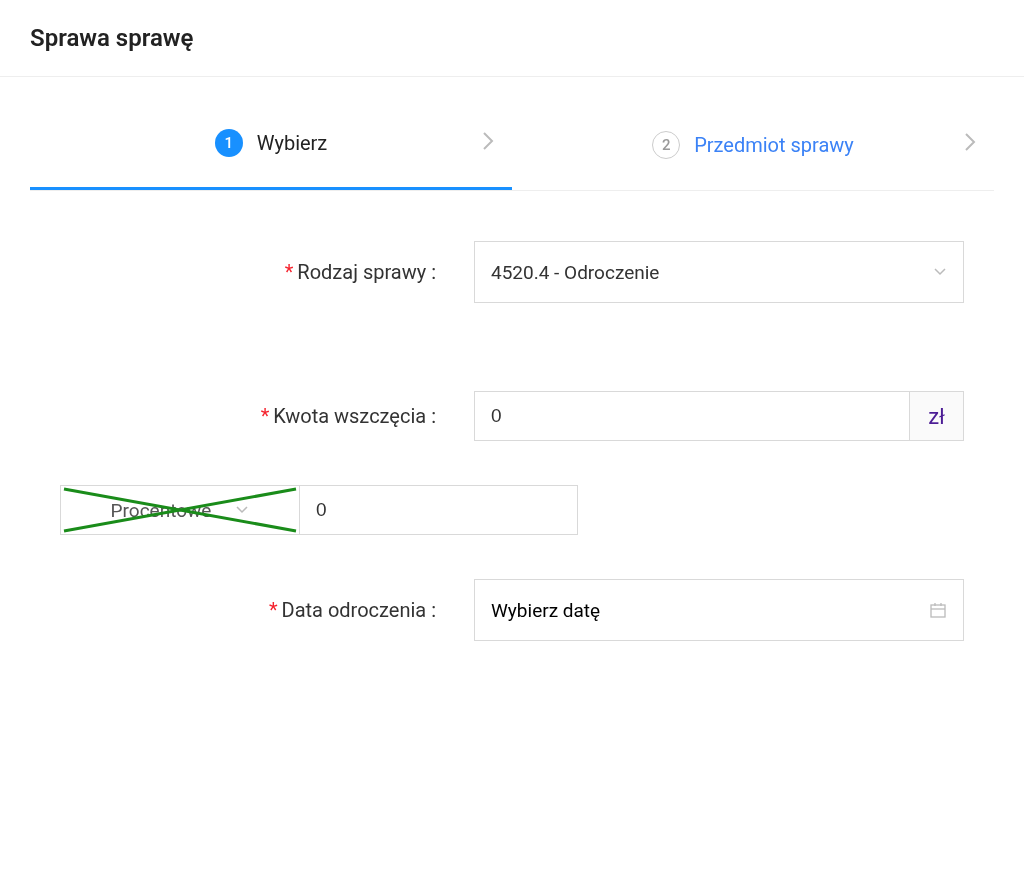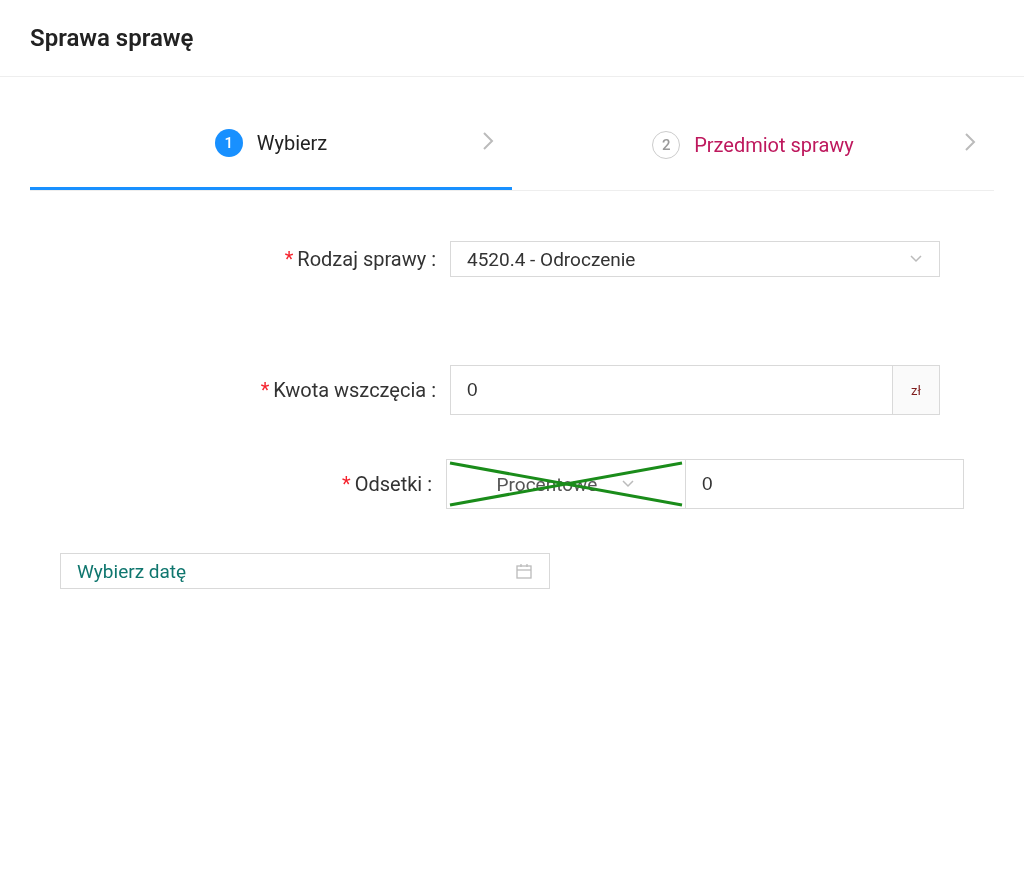--- a/index.html
+++ b/index.html
@@ -41,72 +41,73 @@
       display: flex;
       align-items: center;
       justify-content: center;
       font-size: 15px;
       font-weight: 500;
     }
     .step.active .step-number { background: #1890ff; color: #fff; }
     .step.inactive .step-number { background: #fff; border: 1px solid #ccc; color: #999; }
     .step-label { font-size: 20px; }
     .step.active .step-label { color: #222; }
-    .step.inactive .step-label { color: #be185d; }
+    .step.inactive .step-label { color: #3b82f6; }
     .step.active { border-bottom: 3px solid #1890ff; }
     .step .chevron {
       position: absolute;
       right: 18px;
       color: #bbb;
       font-size: 22px;
     }
     .form {
       padding: 50px 60px 60px 60px;
     }
     .form-row {
       display: flex;
       align-items: center;
       margin-bottom: 44px;
+      justify-content: space-between;
     }
     .form-label {
       width: 390px;
       text-align: right;
       padding-right: 14px;
       font-size: 20px;
       color: #333;
     }
     .required { color: #f5222d; margin-right: 4px; }
     .form-control {
       flex: 0 0 490px;
       display: flex;
       align-items: stretch;
       position: relative;
     }
     .select-box, .input-box, .date-box {
       width: 100%;
-      height: 36px;
+      height: 62px;
       border: 1px solid #d9d9d9;
       background: #fff;
       padding: 0 16px;
       font-size: 19px;
       color: #333;
       display: flex;
       align-items: center;
       justify-content: space-between;
       cursor: pointer;
     }
     .select-box { justify-content: space-between; }
     .down-arrow { color: #bbb; font-size: 14px; }
     .date-box .cal-icon {
       color: #bbb;
       width: 18px;
       height: 18px;
     }
     .date-box { cursor: text; }
-    .date-box .placeholder { color: #0f766e; }
+    .date-box .placeholder { color: #000000; }
     .input-group {
       display: flex;
       width: 100%;
     }
     .input-text {
       flex: 1;
       height: 50px;
       border: 1px solid #d9d9d9;
       padding: 0 16px;
       font-size: 19px;
@@ -114,22 +115,22 @@
       background: #fff;
     }
     .input-addon {
       height: 50px;
       border: 1px solid #d9d9d9;
       border-left: none;
       background: #fafafa;
       padding: 0 18px;
       display: flex;
       align-items: center;
-      font-size: 13px;
-      color: #7f1d1d;
+      font-size: 22px;
+      color: #4c1d95;
     }
     .odsetki-group {
       display: flex;
       width: 100%;
       position: relative;
     }
     .odsetki-select {
       width: 240px;
       height: 50px;
       border: 1px solid #d9d9d9;
@@ -220,23 +221,20 @@
     </div>
     <div class="form-control">
       <div class="input-group">
         <input class="input-text" value="0" style="">
         <div class="input-addon">zł</div>
       </div>
     </div>
   </div>
 
   <div class="form-row">
-    <div class="form-label">
-      <span class="required">*</span><span>Odsetki :</span>
-    </div>
     <div class="form-control">
       <div class="odsetki-group">
         <div class="odsetki-select">
           <span>Procentowe</span>
           <span class="down-arrow">
             <svg width="14" height="10" viewBox="0 0 14 10">
                 <path d="M2 2 L7 7 L12 2" stroke="#bbb" stroke-width="1.5" fill="none"></path>
               </svg>
           </span>
         </div>
@@ -245,20 +243,23 @@
           <svg viewBox="0 0 240 50" preserveAspectRatio="none">
             <line x1="4" y1="4" x2="236" y2="46" stroke="#1a8c1a" stroke-width="3"></line>
             <line x1="4" y1="46" x2="236" y2="4" stroke="#1a8c1a" stroke-width="3"></line>
           </svg>
         </div>
       </div>
     </div>
   </div>
 
   <div class="form-row">
+    <div class="form-label">
+      <span class="required">*</span><span>Data odroczenia :</span>
+    </div>
     <div class="form-control">
       <div class="date-box">
         <span class="placeholder">Wybierz datę</span>
         <span class="cal-icon">
           <svg class="cal-svg" viewBox="0 0 18 18">
               <rect x="2" y="4" width="14" height="12" stroke="#bbb" stroke-width="1.3" fill="none"></rect>
               <line x1="2" y1="8" x2="16" y2="8" stroke="#bbb" stroke-width="1.3"></line>
               <line x1="6" y1="2" x2="6" y2="5" stroke="#bbb" stroke-width="1.3"></line>
               <line x1="12" y1="2" x2="12" y2="5" stroke="#bbb" stroke-width="1.3"></line>
             </svg>

